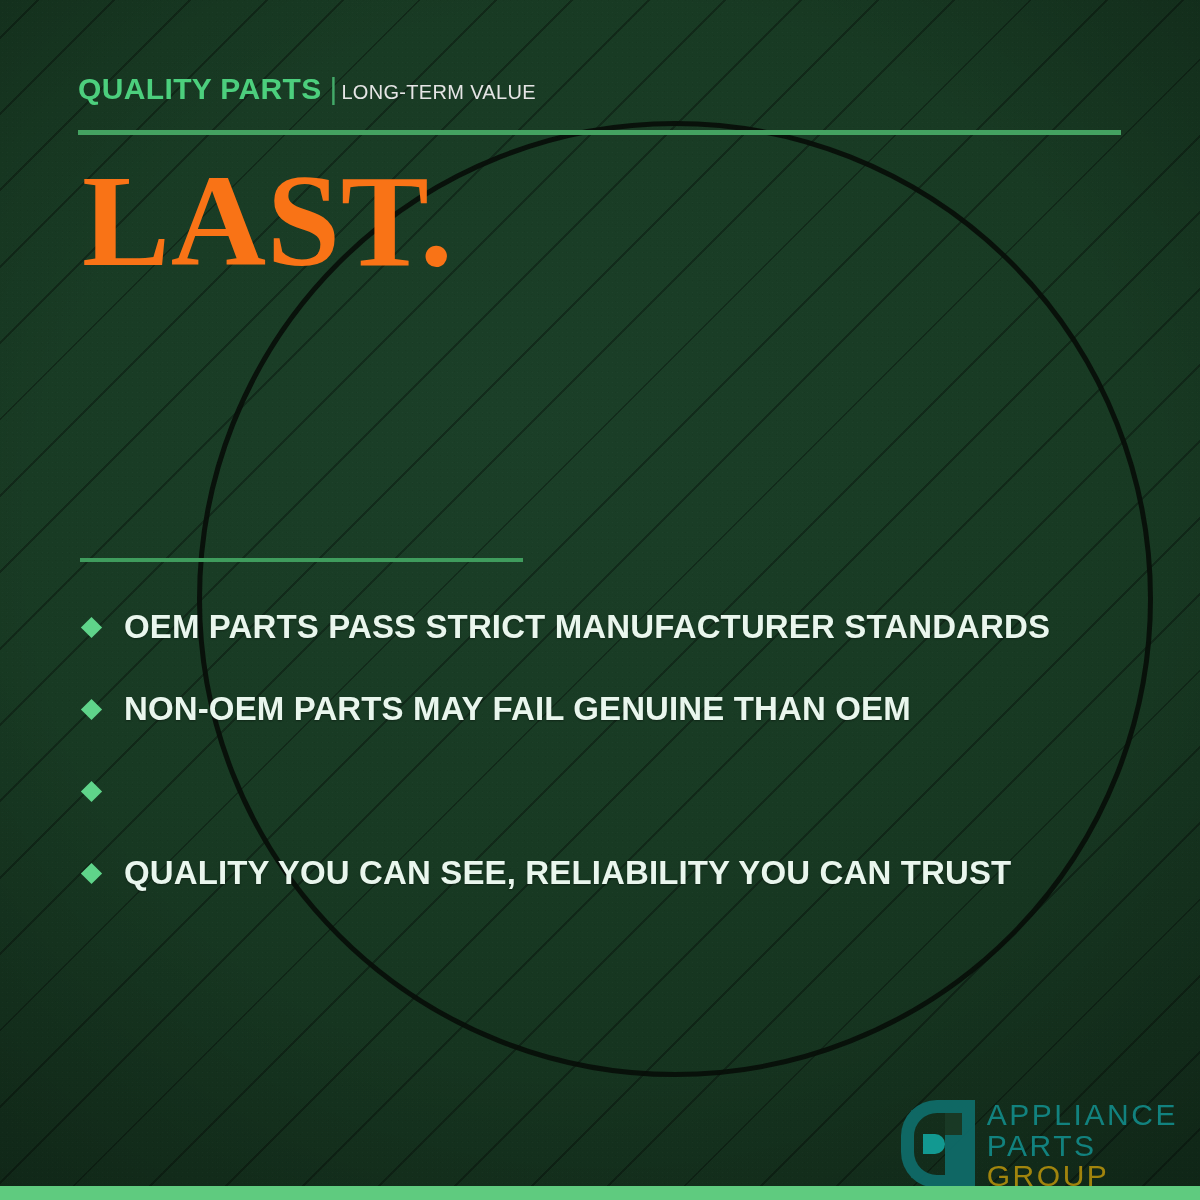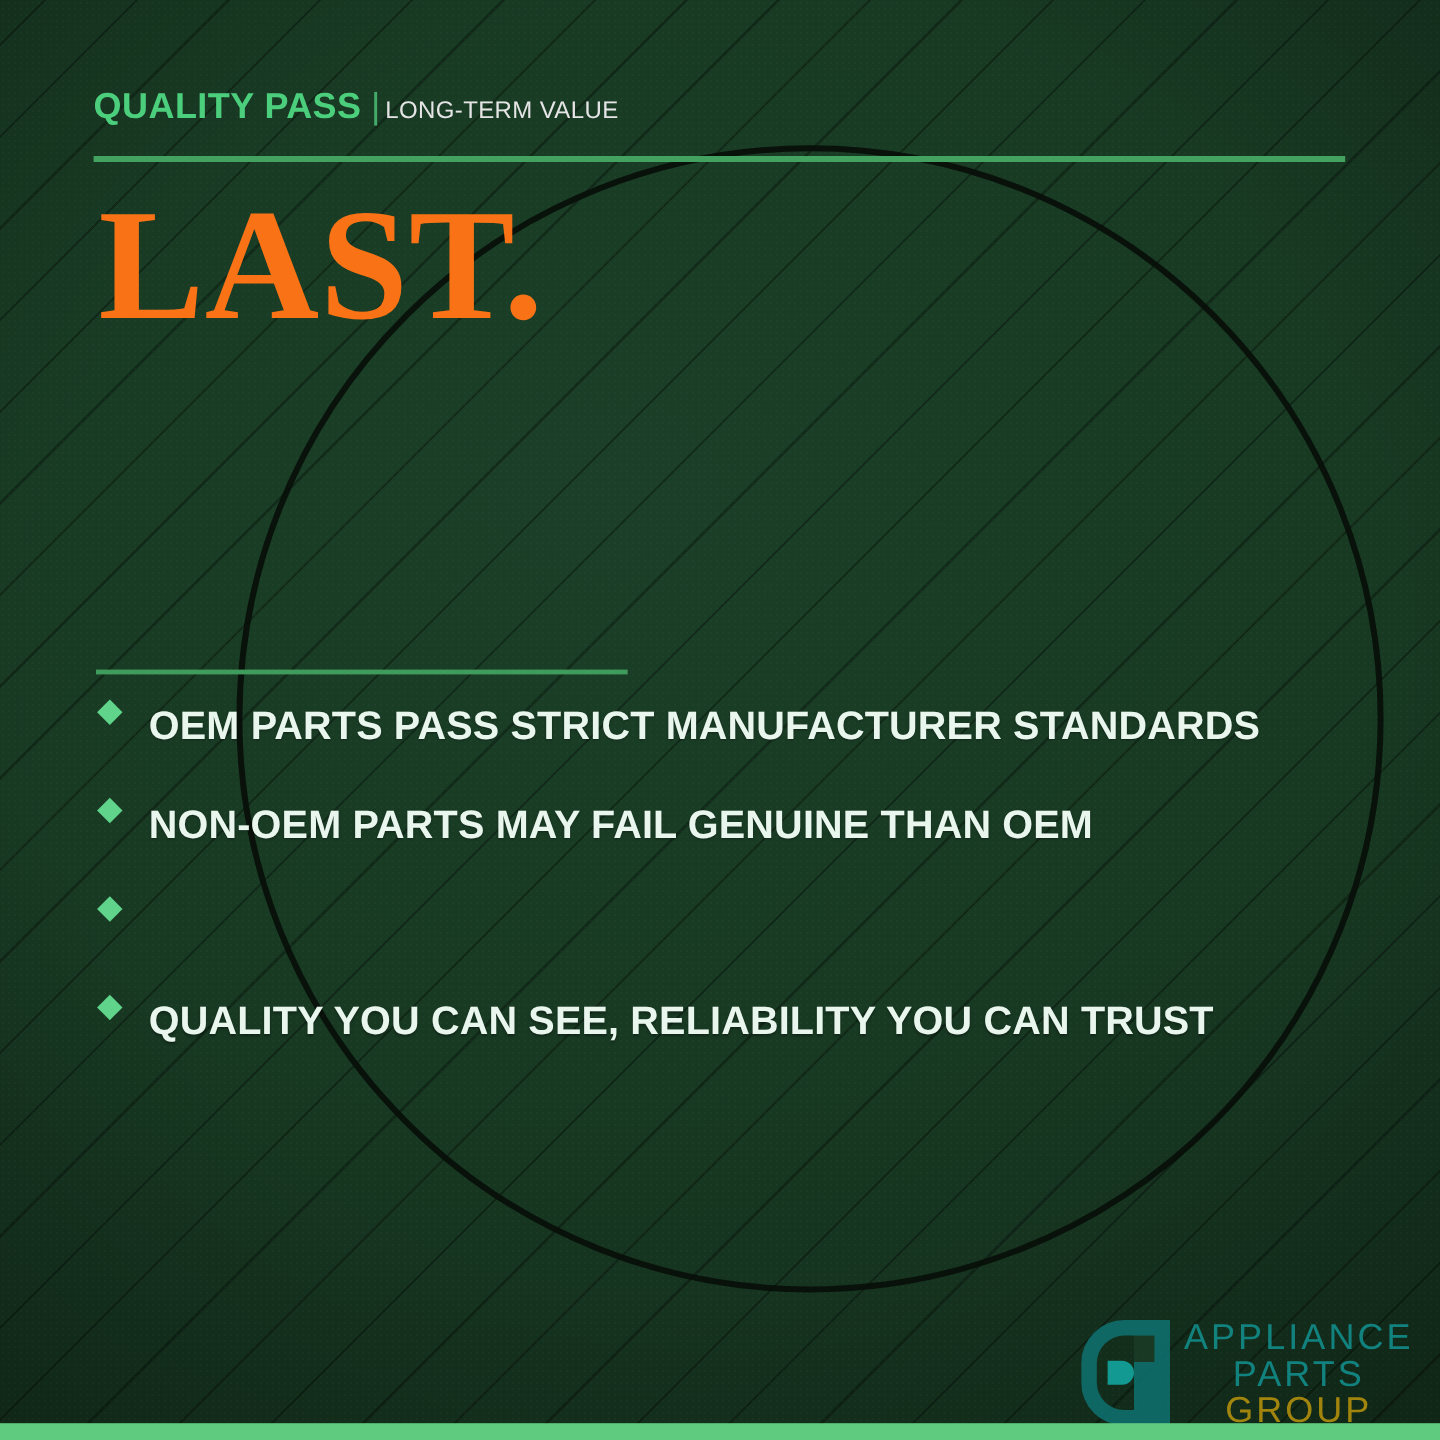--- a/index.html
+++ b/index.html
@@ -135,21 +135,21 @@
 
   
   .bullets {
     position: absolute;
     left: 80px;
     top: 586px;
     width: 1070px;
   }
   .bullet {
     display: flex;
-    align-items: flex-start;
+    align-items: center;
     height: 82px;
     white-space: nowrap;
   }
   .diamond {
     flex: 0 0 auto;
     width: 15px;
     height: 15px;
     background: #5fd48a;
     transform: rotate(45deg);
     margin-right: 25px;
@@ -211,21 +211,20 @@
     left: 22px;
     top: 38px;
     width: 22px;
     height: 20px;
     background: #12a39b;
     border-radius: 0 11px 11px 0;
   }
   .logo-words {
     line-height: 1.02;
     padding-top: 4px;
-    text-align: center;
   }
   .logo-words div {
     font-size: 30px;
     font-weight: 400;
     letter-spacing: 0.085em;
     color: #128a88;
   }
   .logo-words .w-faded { color: #eab308; opacity: 0.72; }
 
   .bottom-bar {
@@ -244,21 +243,21 @@
 
   <div class="bg-base"></div>
   <div class="bg-stripes"></div>
   <div class="bg-noise"></div>
   <div class="bg-circle"></div>
   <div class="bg-vignette"></div>
 
   <div class="content">
 
     <div class="eyebrow">
-      <span class="eyebrow-strong">QUALITY PASS</span><span class="eyebrow-sep">|</span><span class="eyebrow-light">LONG-TERM VALUE</span>
+      <span class="eyebrow-strong">QUALITY PARTS</span><span class="eyebrow-sep">|</span><span class="eyebrow-light">LONG-TERM VALUE</span>
     </div>
 
     <div class="rule-main"></div>
 
     <div class="headline">
       <span class="ln ln-green">LAST.</span>
     </div>
 
     <div class="rule-sub"></div>
 

